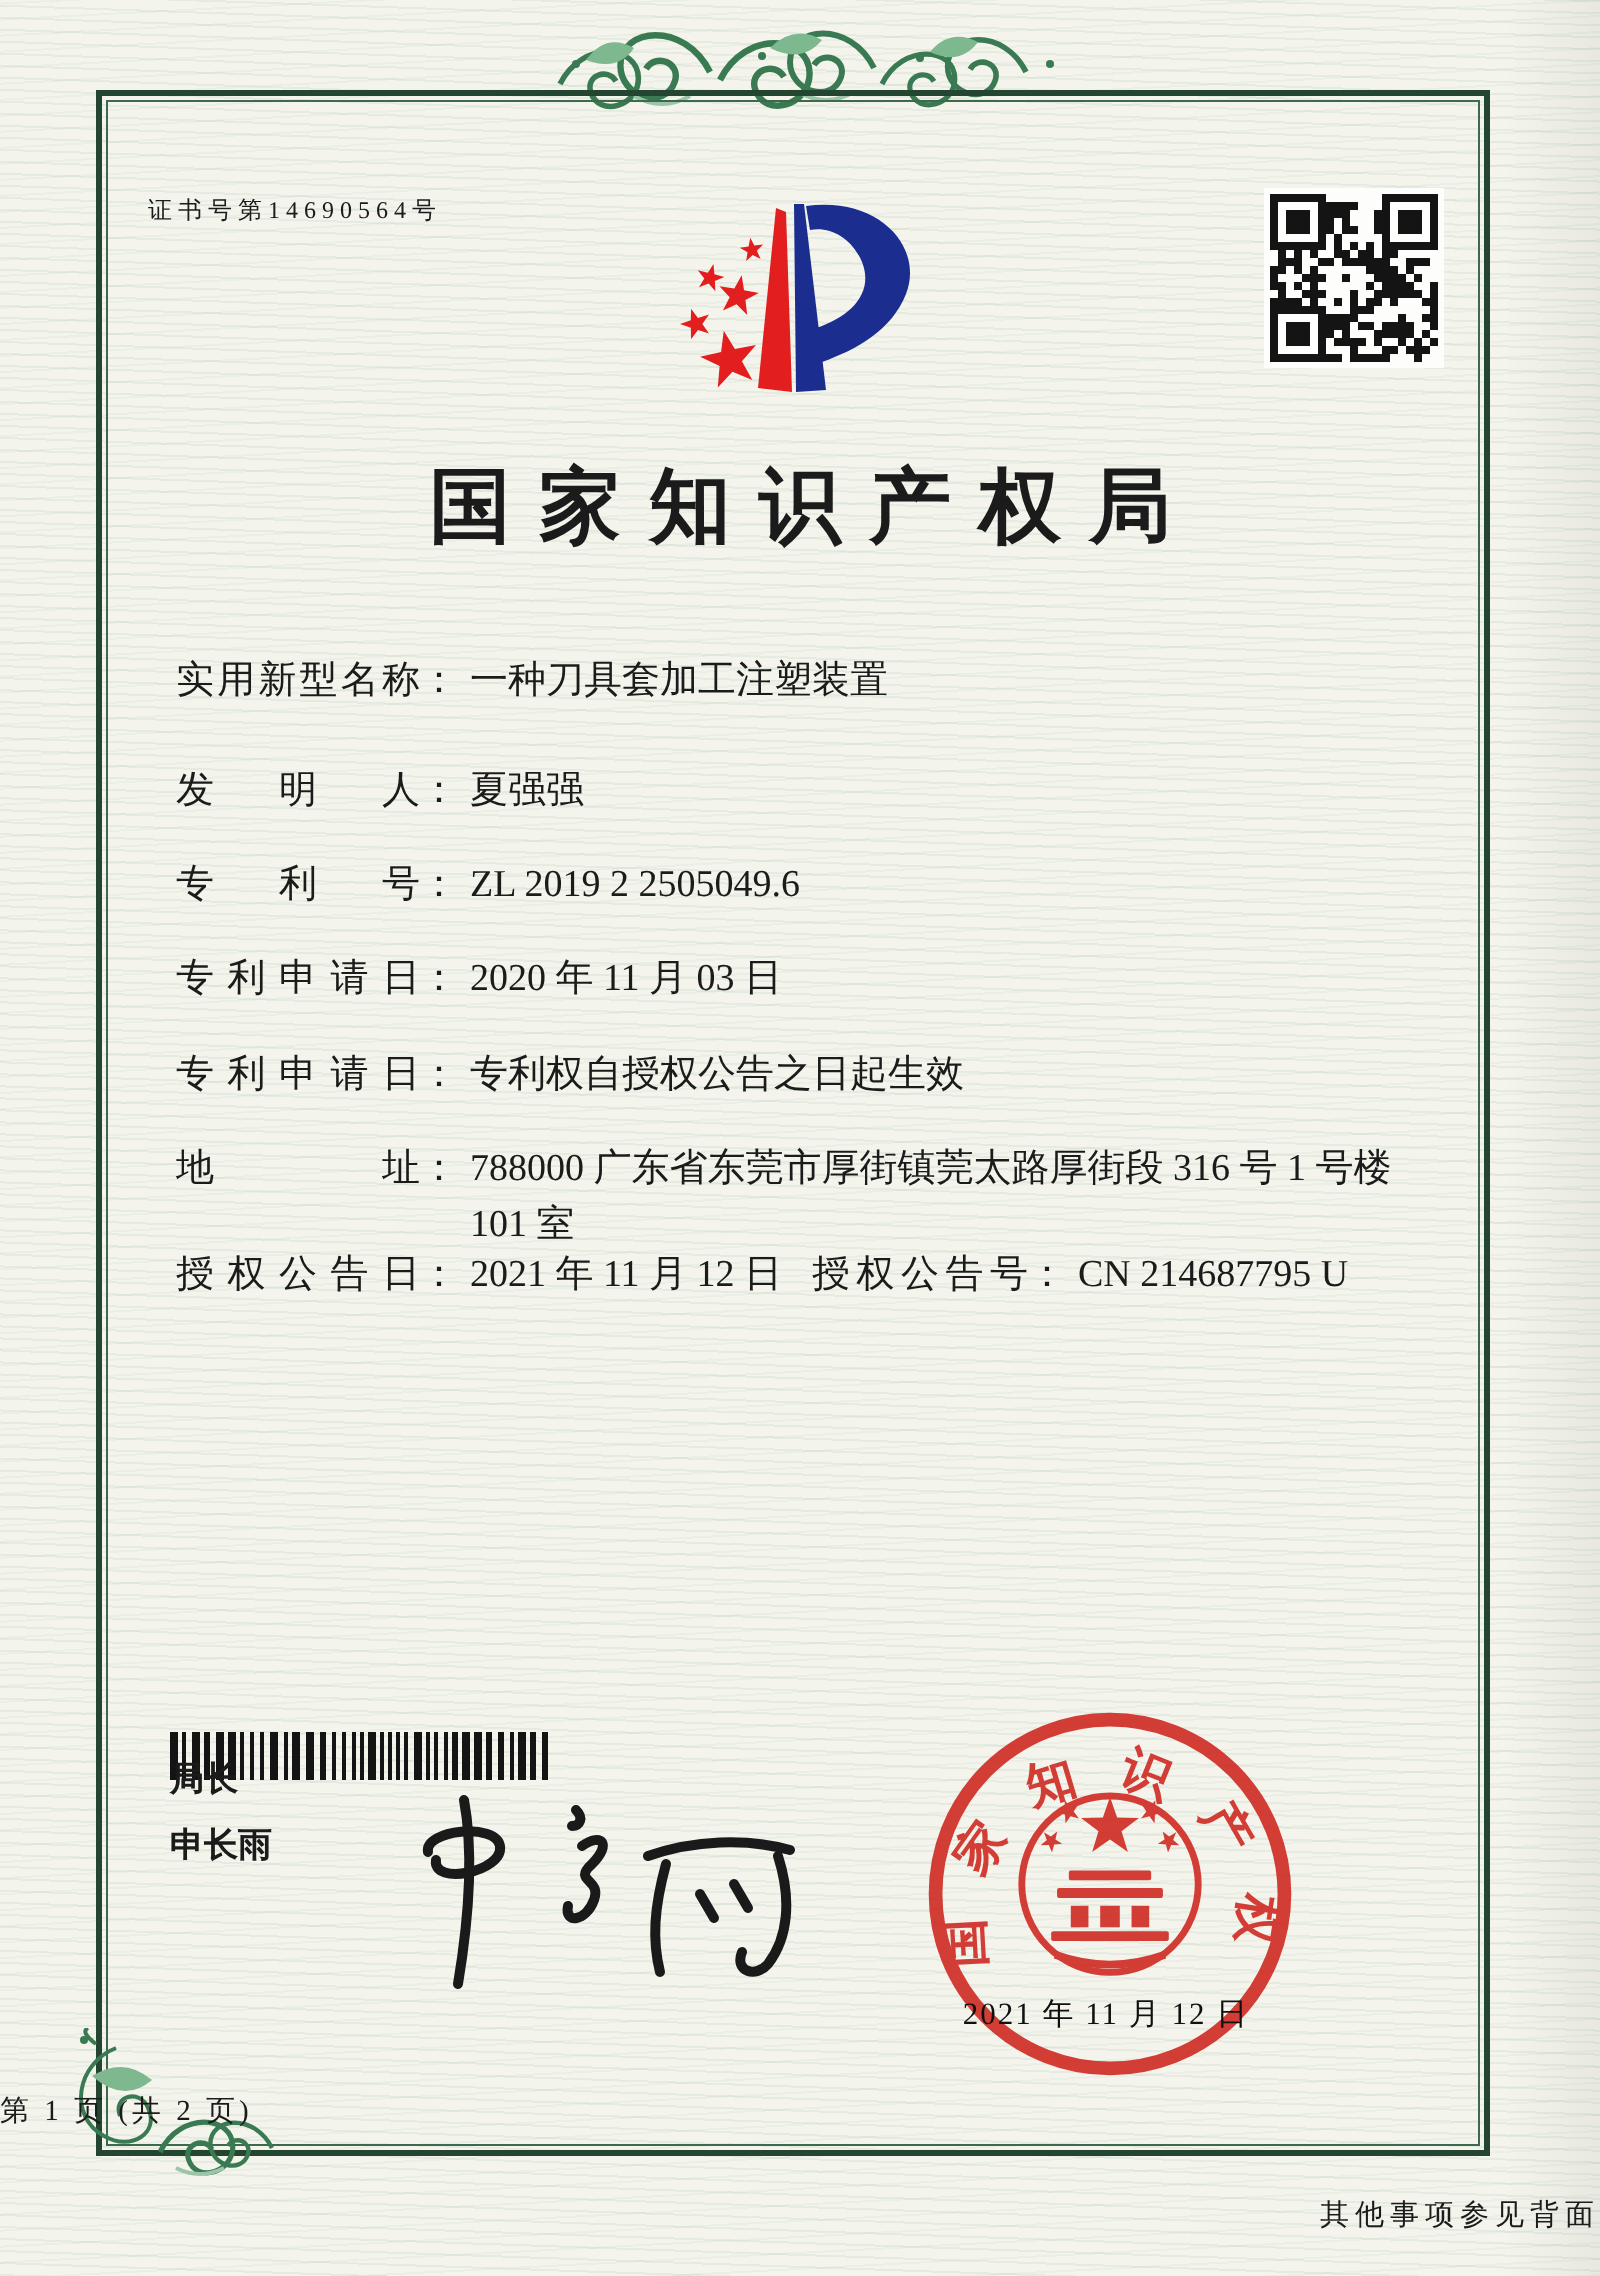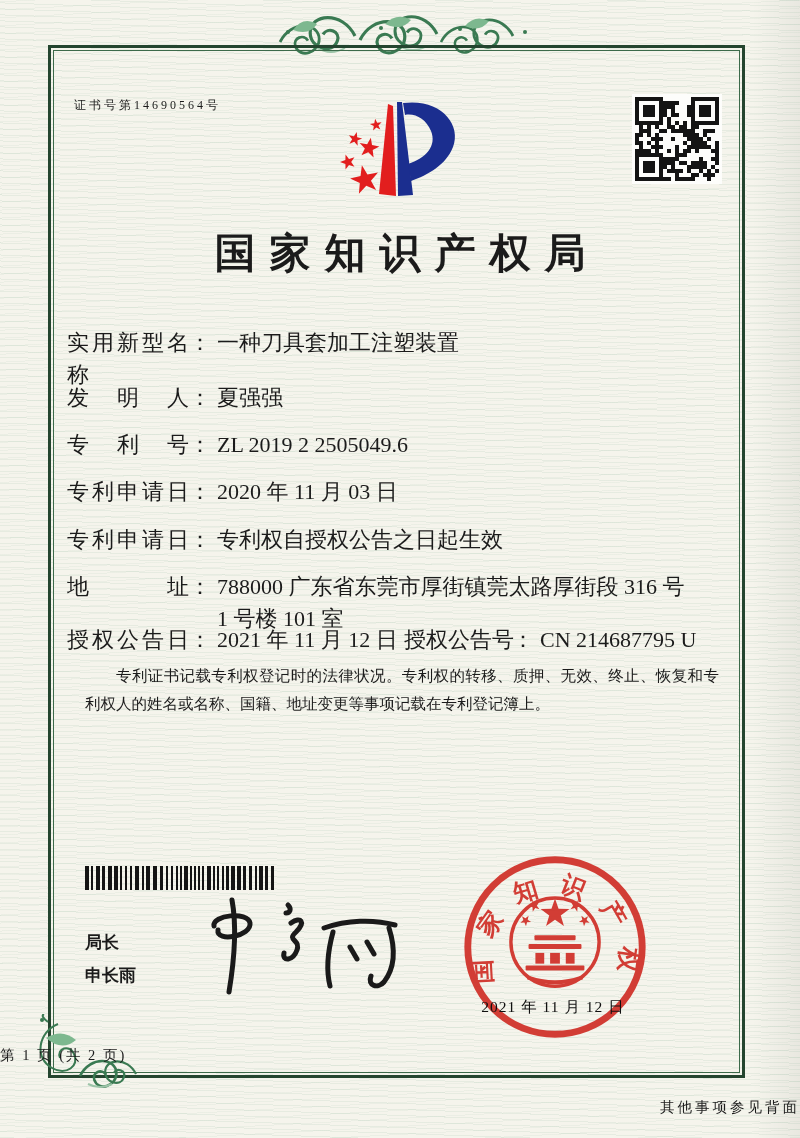--- a/index.html
+++ b/index.html
@@ -25,31 +25,31 @@
   .cert-no{left:74px;top:97px;font-size:12px;letter-spacing:3px;}
   .logo{left:328px;top:96px;width:152px;height:112px;}
   .qr{
     left:632px;top:94px;width:90px;height:90px;
     display:grid;grid-template-columns:repeat(21,1fr);grid-template-rows:repeat(21,1fr);
     background:#fdfdfb;padding:3px;box-sizing:border-box;
   }
   .qm{background:transparent}
   .qm.on{background:#141414}
   .doc-title{left:0;right:0;top:226px;text-align:center;font-size:41px;font-weight:bold;letter-spacing:14px;text-indent:14px;}
-  .field-row{left:67px;right:80px;font-size:22px;line-height:1.45;}
+  .field-row{left:88px;right:80px;font-size:19px;line-height:1.45;}
   .jlabel{display:inline-block;width:122px;text-align:justify;text-align-last:justify;vertical-align:top;}
   .jlabel.short{width:108px;}
   .colon{vertical-align:top;margin-right:6px;}
   .fval{display:inline-block;vertical-align:top;max-width:478px;}
-  .grant-no{position:absolute;left:318px;top:0;white-space:nowrap;margin-left:19px;}
+  .grant-no{position:absolute;left:318px;top:0;white-space:nowrap;}
   .paras{left:85px;top:662px;width:634px;font-size:15.5px;line-height:1.82;text-align:justify;}
   .paras p{margin:0;text-indent:2em;}
   .barcode{left:85px;top:866px;width:210px;height:24px;display:flex;align-items:stretch;}
   .barcode div{background:#141414;}
-  .director{left:85px;top:926px;font-family:"Liberation Sans","DejaVu Sans",sans-serif;font-weight:600;font-size:17px;line-height:1.95;}
+  .director{left:85px;top:873px;font-family:"Liberation Sans","DejaVu Sans",sans-serif;font-weight:600;font-size:17px;line-height:1.95;}
   .signature{left:196px;top:892px;width:216px;height:106px;}
   .seal{left:457px;top:849px;width:196px;height:196px;opacity:.93;}
   .seal-date{left:462px;top:997px;width:182px;text-align:center;font-size:15.5px;letter-spacing:1px;color:#101010;z-index:6;}
   .page-no{left:0;right:0;top:1046px;text-align:left;font-size:14.5px;letter-spacing:2px;}
   .back-note{left:0;right:0;top:1098px;text-align:right;font-size:14.5px;letter-spacing:3px;}
   .top-ornament{left:55px;top:2px;width:480px;height:66px;}
   .bl-ornament{left:18px;top:1014px;width:150px;height:84px;}
 </style>
 </head>
 <body>
@@ -579,21 +579,20 @@
 </div>
 <div class="abs field-row" style="top:571px">
   <span class="jlabel">地址</span><span class="colon">：</span><span class="fval">788000 广东省东莞市厚街镇莞太路厚街段 316 号 1 号楼 101 室</span>
 </div>
 <div class="abs field-row" style="top:624px">
   <span class="jlabel">授权公告日</span><span class="colon">：</span><span class="fval">2021 年 11 月 12 日</span>
   <span class="grant-no"><span class="jlabel short">授权公告号</span><span class="colon">：</span><span>CN 214687795 U</span></span>
 </div>
 
 <div class="abs paras">
-  <p>专利证书记载专利权登记时的法律状况。专利权的转移、质押、无效、终止、恢复和专利权人的姓名或名称、国籍、地址变更等事项记载在专利登记簿上。</p>
 </div>
 
 <div class="abs barcode">
     <div style="width: 4px; margin-right: 2px;"></div>
     <div style="width: 2px; margin-right: 3px;"></div>
     <div style="width: 4px; margin-right: 2px;"></div>
     <div style="width: 3px; margin-right: 3px;"></div>
     <div style="width: 4px; margin-right: 2px;"></div>
     <div style="width: 4px; margin-right: 2px;"></div>
     <div style="width: 2px; margin-right: 3px;"></div>

